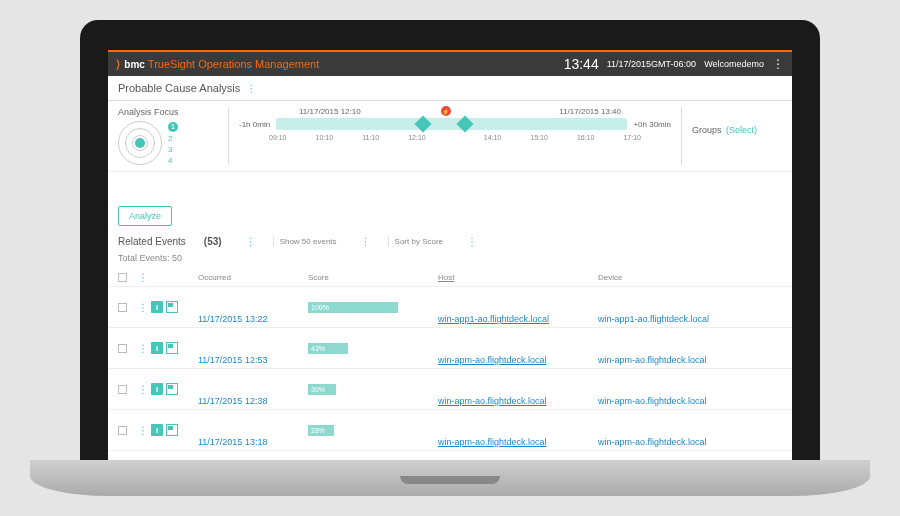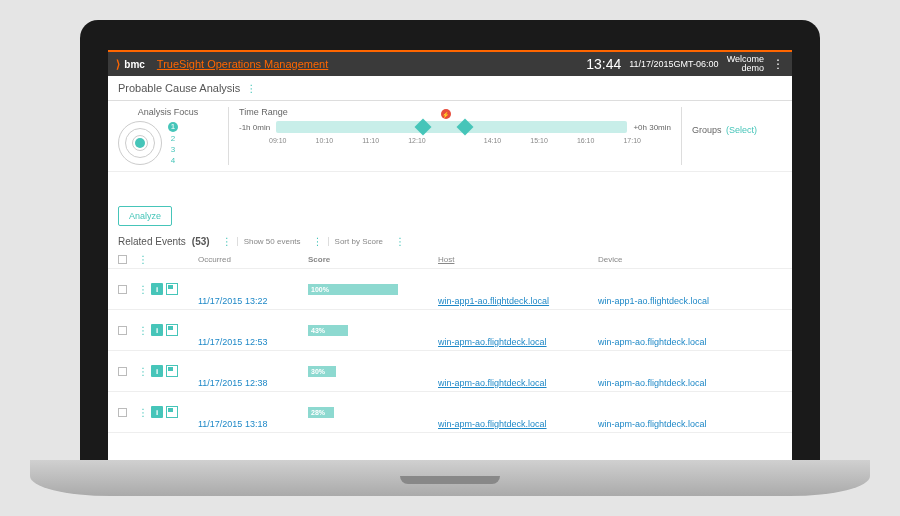--- a/index.html
+++ b/index.html
@@ -9,34 +9,34 @@
 .laptop-frame { position: absolute; top: 20px; left: 80px; width: 740px; height: 460px; background: #1a1a1a; border-radius: 18px 18px 0 0; padding: 30px 28px 0 28px; }
 .laptop-base { position: absolute; bottom: 20px; left: 30px; width: 840px; height: 36px; background: linear-gradient(to bottom, #d0d0d0, #aaa); border-radius: 0 0 80px 80px / 0 0 20px 20px; }
 .laptop-notch { position: absolute; bottom: 32px; left: 400px; width: 100px; height: 8px; background: #888; border-radius: 0 0 10px 10px; }
 .screen { width: 684px; height: 410px; background: #fff; overflow: hidden; position: relative; }
 
 
 .topbar { height: 26px; background: #3a3a3a; border-top: 2px solid #ff6600; display: flex; align-items: center; padding: 0 8px; color: #fff; font-size: 10px; }
 .logo { display: flex; align-items: center; gap: 4px; }
 .logo-icon { color: #ff6600; font-weight: bold; font-size: 11px; }
 .logo-text { color: #fff; font-weight: 600; font-size: 10px; }
-.app-title { color: #ff6600; margin-left: 12px; font-size: 11px; text-decoration: underline; }
+.app-title { color: #ff6600; margin-left: 3px; font-size: 11px; }
 .topbar-right { margin-left: auto; display: flex; align-items: center; gap: 8px; font-size: 9px; }
 .clock { font-size: 14px; font-weight: 300; }
 .datetime { display: flex; flex-direction: row; line-height: 1; }
-.welcome { display: flex; flex-direction: column; line-height: 1; text-align: right; }
+.welcome { display: flex; line-height: 1; text-align: left; }
 .menu-dots { cursor: pointer; font-size: 12px; }
 
 
 .page-header { display: flex; align-items: center; padding: 6px 10px; border-bottom: 1px solid #ddd; font-size: 11px; color: #555; }
 .kebab { color: #46c5b9; margin-left: 6px; font-size: 10px; cursor: pointer; letter-spacing: -1px; }
 
 
 .analysis-row { display: flex; padding: 6px 10px; gap: 10px; border-bottom: 1px solid #eee; }
-.analysis-focus { width: 100px; text-align: center; }
+.analysis-focus { width: 100px; }
 .section-label { font-size: 9px; color: #666; margin-bottom: 4px; }
 .focus-body { display: flex; gap: 6px; align-items: center; }
 .bullseye { width: 44px; height: 44px; position: relative; }
 .bullseye .ring { position: absolute; border: 1px solid #ccc; border-radius: 50%; }
 .r1 { width: 44px; height: 44px; top: 0; left: 0; }
 .r2 { width: 30px; height: 30px; top: 7px; left: 7px; }
 .r3 { width: 16px; height: 16px; top: 14px; left: 14px; }
 .bullseye .dot { position: absolute; width: 10px; height: 10px; background: #46c5b9; border-radius: 50%; top: 17px; left: 17px; }
 .focus-nums { display: flex; flex-direction: column; font-size: 8px; color: #46c5b9; gap: 2px; }
 .focus-nums span:first-child { background: #46c5b9; color: #fff; border-radius: 50%; width: 10px; height: 10px; display: flex; align-items: center; justify-content: center; }
@@ -52,33 +52,33 @@
 .ticks { display: flex; justify-content: space-between; font-size: 7px; color: #888; margin-top: 4px; padding: 0 30px; }
 
 .groups { width: 90px; margin-top: 12px; }
 .select-link { color: #46c5b9; font-size: 9px; cursor: pointer; }
 
 
 .analyze-row { padding: 6px 10px; }
 .analyze-btn { border: 1px solid #46c5b9; color: #46c5b9; background: #fff; padding: 4px 10px; font-size: 9px; cursor: pointer; border-radius: 2px; margin-top: 28px; }
 
 
-.related-header { display: flex; align-items: center; padding: 4px 10px; font-size: 10px; color: #555; gap: 6px; }
+.related-header { display: flex; align-items: center; padding: 4px 10px; font-size: 10px; color: #555; gap: 18px; }
 .related-header .count { color: #555; font-weight: bold; }
 .sub-link { font-size: 8px; color: #888; border-left: 1px solid #ddd; padding-left: 6px; }
 .total-events { padding: 2px 10px 6px; font-size: 9px; color: #888; }
 
 
 .table { width: 100%; font-size: 9px; }
 .thead, .trow { display: flex; align-items: center; padding: 3px 10px; border-bottom: 1px solid #eee; }
 .thead { color: #888; font-size: 8px; }
 .col-check { width: 20px; }
 .col-actions { width: 60px; display: flex; gap: 3px; align-items: center; }
 .col-occurred { width: 110px; }
-.col-score { width: 130px; font-weight: bold; }
+.col-score { width: 130px; }
 .col-host { width: 160px; text-decoration: underline; }
 .col-device { flex: 1; }
 .trow .col-occurred, .trow .col-host, .trow .col-device { color: #1e88c7; margin-top: 24px; }
 .chk { width: 9px; height: 9px; border: 1px solid #bbb; }
 .dots-v { color: #46c5b9; font-size: 10px; cursor: pointer; }
 .info-icon { width: 12px; height: 12px; background: #46c5b9; color: #fff; font-size: 8px; display: flex; align-items: center; justify-content: center; font-weight: bold; border-radius: 1px; }
 .flag-icon { width: 12px; height: 12px; border: 1px solid #46c5b9; position: relative; }
 .flag-icon::after { content: ''; position: absolute; width: 5px; height: 4px; background: #46c5b9; top: 1px; left: 1px; }
 .score-bar { height: 11px; background: #8dd9d0; color: #fff; font-size: 7px; display: flex; align-items: center; padding-left: 3px; }
 </style>
@@ -126,21 +126,24 @@
       <div class="focus-nums">
         <span>1</span>
         <span>2</span>
         <span>3</span>
         <span>4</span>
       </div>
     </div>
   </div>
   <div class="vdiv"></div>
   <div class="time-range">
-    <div class="section-label">Time Range</div>
+    <div class="time-row">
+      <span style="margin-left:60px">11/17/2015 12:10</span>
+      <span style="margin-right:50px">11/17/2015 13:40</span>
+    </div>
     <div class="slider-wrap">
       <span>-1h 0min</span>
       <div class="slider">
         <div class="slider-marker" style="left:47%">⚡</div>
         <div class="slider-handle" style="left:40%"></div>
         <div class="slider-handle" style="left:52%"></div>
       </div>
       <span>+0h 30min</span>
     </div>
     <div class="ticks">
@@ -168,20 +171,21 @@
 
 <div class="related-header">
   <span>Related Events</span>
   <span class="count">(53)</span>
   <span class="kebab">⋮</span>
   <span class="sub-link">Show 50 events</span>
   <span class="kebab">⋮</span>
   <span class="sub-link">Sort by Score</span>
   <span class="kebab">⋮</span>
 </div>
+<div class="total-events">Total Events: 50</div>
 
 <div class="table">
   <div class="thead">
     <div class="col-check">
             <div class="chk"></div>
           </div>
     <div class="col-actions">
             <span class="dots-v">⋮</span>
           </div>
     <div class="col-occurred">Occurred</div>

